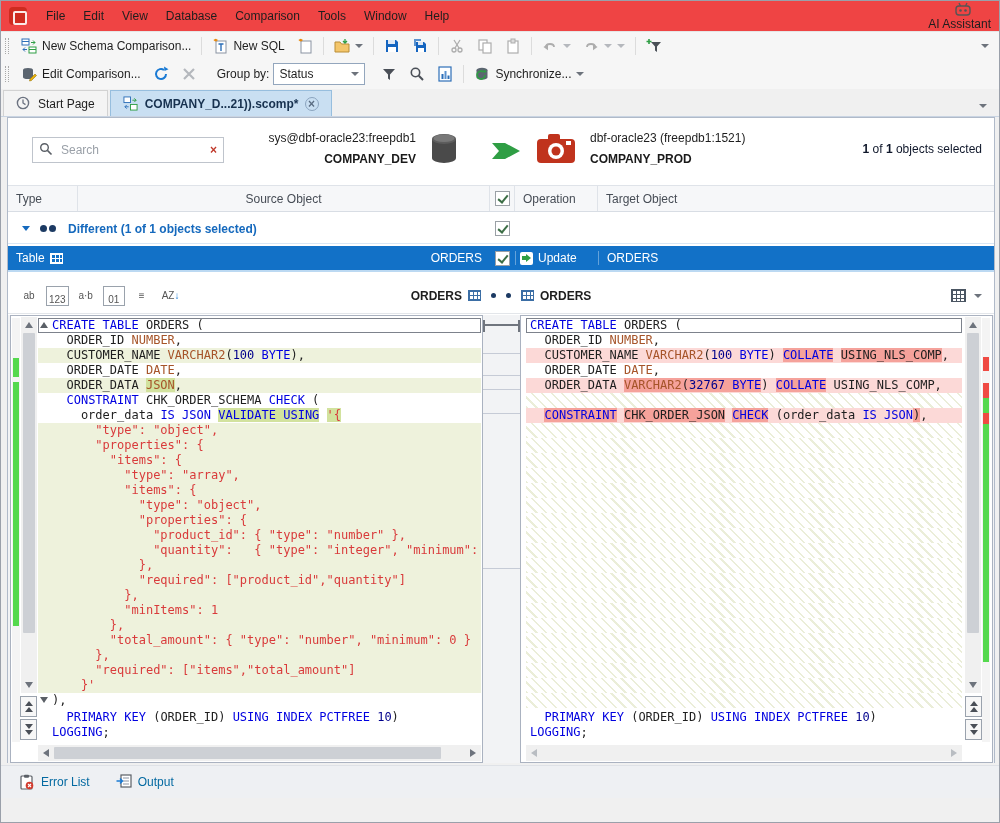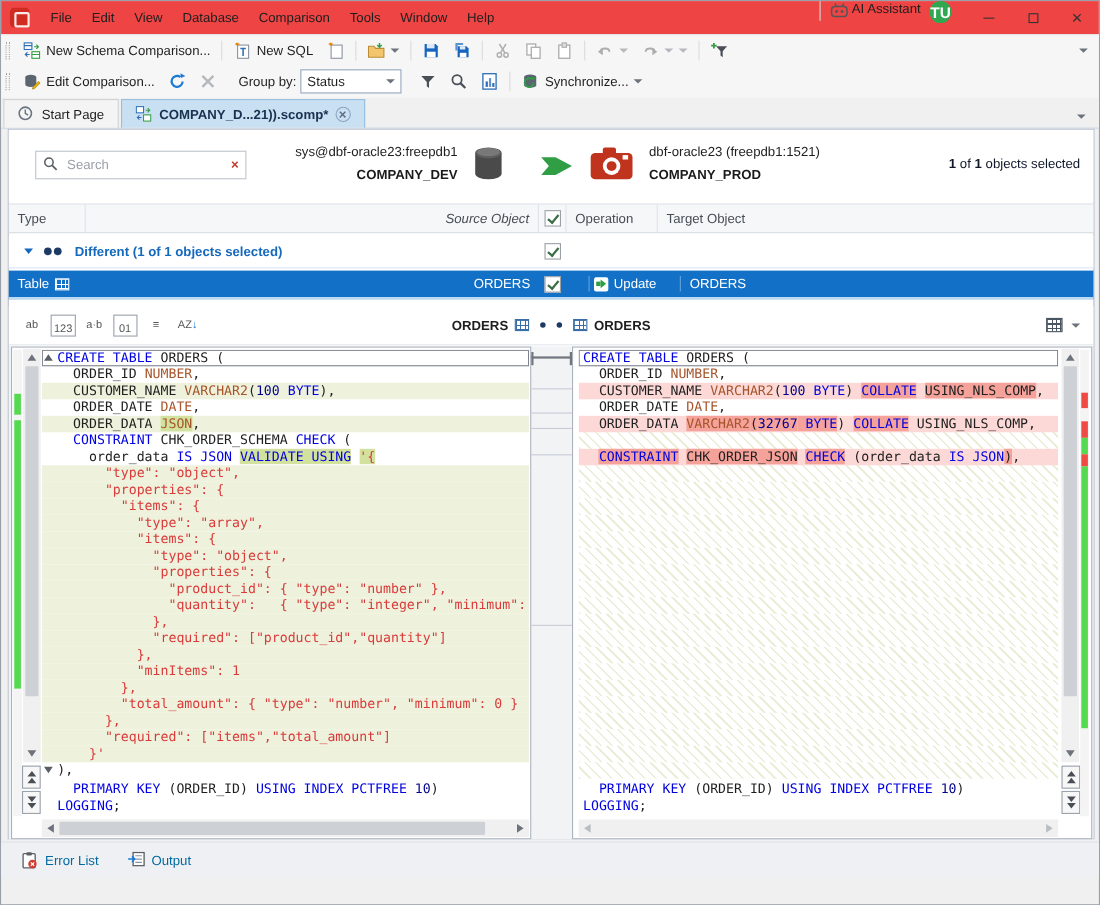--- a/index.html
+++ b/index.html
@@ -5,21 +5,21 @@
   *{margin:0;padding:0;box-sizing:border-box;}
   html,body{width:1000px;height:823px;}
   body{font-family:"Liberation Sans",sans-serif;font-size:12px;color:#1e1e1e;background:#f0f0f0;}
   .app{position:relative;width:1000px;height:823px;background:#f0f0f0;border:1px solid #9aa0aa;overflow:hidden;}
 
   
   .titlebar{position:absolute;left:0;top:0;width:100%;height:30px;background:#ef4444;display:flex;align-items:center;}
   .logo{width:18px;height:18px;margin:0 10px 0 8px;background:#cf2b20;border-radius:4px;position:relative;}
   .logo::after{content:"";position:absolute;left:4px;top:4px;width:10px;height:10px;border:2px solid #fff;border-radius:2px;opacity:.9;}
   .menu-item{padding:0 9px;line-height:30px;color:#1e1e1e;cursor:default;}
-  .title-right{margin-left:auto;display:flex;height:100%;}
+  .title-right{margin-left:auto;display:flex;align-items:center;height:100%;flex-direction:column;}
   .vsep{width:1px;height:18px;background:#d5d7da;margin:0 8px;}
   .ai-label{margin:0 8px 0 4px;}
   .avatar{width:20px;height:20px;border-radius:50%;background:#2fa84f;color:#fff;font-size:14px;font-weight:bold;display:flex;align-items:center;justify-content:center;margin-right:14px;}
   .win-btn{width:40px;height:30px;display:flex;align-items:center;justify-content:center;color:#333;font-size:13px;}
   .minimize-glyph{width:10px;height:1px;background:#333;display:inline-block;}
   .maximize-glyph{width:9px;height:9px;border:1px solid #333;display:inline-block;}
 
   
   .tb{position:absolute;left:0;width:100%;background:#f6f6f6;display:flex;align-items:center;}
   .tb1{top:30px;height:28px;border-top:1px solid #e6e6e6;}
@@ -55,36 +55,36 @@
   .conn-tgt{left:582px;width:300px;}
   .conn-name{font-weight:bold;color:#1a1a1a;}
   .hdr-icon{position:absolute;top:14px;}
   .sel-summary{position:absolute;right:12px;top:24px;color:#0f172a;}
   .sel-summary b{font-weight:bold;}
 
   
   .grid-head{position:absolute;left:0;top:67px;width:100%;height:27px;background:#f6f7f9;border-top:1px solid #dfe3e9;border-bottom:1px solid #d8dde4;color:#474d56;display:flex;align-items:center;}
   .gh-cell{height:100%;display:flex;align-items:center;padding:0 8px;border-right:1px solid #dfe3e9;}
   .col-type{width:70px;}
-  .col-src{width:412px;justify-content:flex-end;font-style:italic;}
+  .col-src{width:412px;justify-content:center;}
   .col-cb{width:25px;justify-content:center;}
   .col-op{width:83px;}
   .col-tgt{flex:1;border-right:none;}
   .cb{width:15px;height:15px;background:#fff;border:1px solid #9aa0a6;display:inline-block;position:relative;flex:none;}
   .cb::after{content:"";position:absolute;left:4px;top:1px;width:4px;height:8px;border:solid #3c6e46;border-width:0 2px 2px 0;transform:rotate(40deg);}
   .group-row{position:absolute;left:0;top:96px;width:100%;height:30px;background:#fff;border-bottom:1px solid #d9e7f5;display:flex;align-items:center;}
   .chev{width:0;height:0;border-left:4px solid transparent;border-right:4px solid transparent;border-top:5px solid #1569bd;margin:0 10px 0 14px;}
   .dot{width:7px;height:7px;border-radius:50%;background:#1c3a63;display:inline-block;}
   .group-label{color:#1569bd;font-weight:bold;margin-left:12px;}
   .group-row .cb{position:absolute;left:487px;}
   .obj-row{position:absolute;left:0;top:128px;width:100%;height:26px;background:#1271c7;color:#fff;display:flex;align-items:center;border-bottom:2px solid #bcd9f2;}
   .or-type{width:70px;display:flex;align-items:center;gap:5px;padding-left:8px;}
   .or-src{width:412px;text-align:right;padding-right:8px;}
   .or-cbcell{width:25px;display:flex;justify-content:center;}
-  .or-op{width:83px;display:flex;align-items:center;gap:5px;padding-left:4px;border-left:1px solid rgba(255,255,255,.35);margin-left:20px;}
+  .or-op{width:83px;display:flex;align-items:center;gap:5px;padding-left:4px;border-left:1px solid rgba(255,255,255,.35);}
   .or-tgt{flex:1;padding-left:8px;border-left:1px solid rgba(255,255,255,.35);}
   .grid-ic{display:inline-block;width:13px;height:11px;border:1px solid currentColor;background-image:repeating-linear-gradient(to bottom,currentColor 0 1px,transparent 1px 4px),repeating-linear-gradient(to right,currentColor 0 1px,transparent 1px 4px);flex:none;}
   .upd-ic{width:13px;height:13px;background:#fff;border-radius:2px;position:relative;flex:none;}
   .upd-ic::after{content:"";position:absolute;left:2px;top:4px;width:4px;height:4px;background:#2f9e44;}
   .upd-ic::before{content:"";position:absolute;left:6px;top:2px;border-left:5px solid #2f9e44;border-top:4px solid transparent;border-bottom:4px solid transparent;}
 
   
   .diff-toolbar{position:absolute;left:0;top:160px;width:100%;height:36px;background:#fff;display:flex;align-items:center;border-bottom:1px solid #e3e6ea;}
   .ed-btn{min-width:22px;height:20px;margin-left:6px;border:1px solid transparent;display:flex;align-items:center;justify-content:center;color:#555;font-size:10px;padding:0 2px;}
   .ed-btn.boxed{border:1px solid #9aa2ac;align-items:flex-end;}

